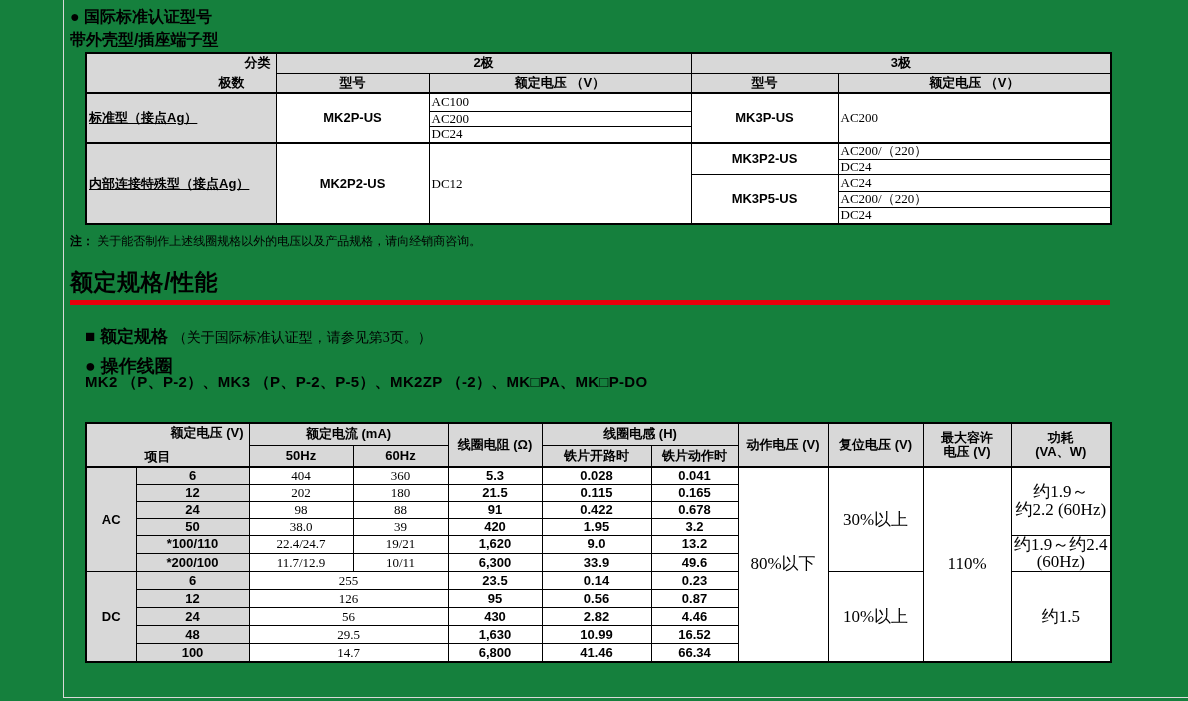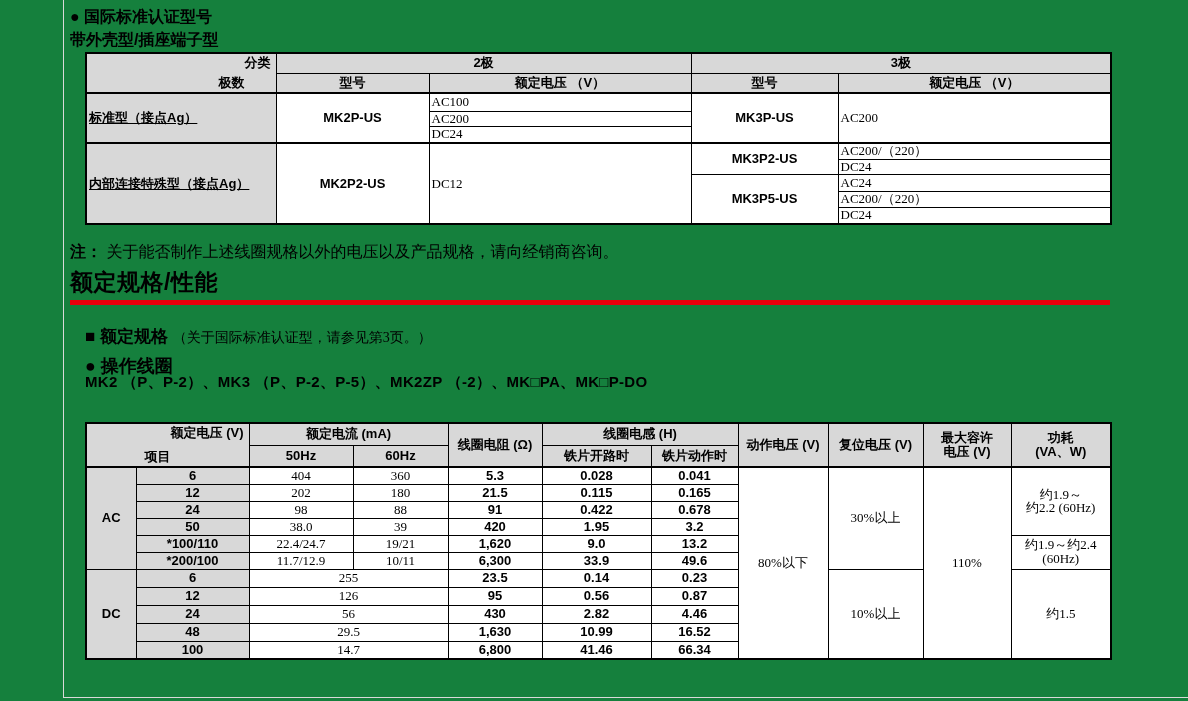--- a/index.html
+++ b/index.html
@@ -3,41 +3,41 @@
 <meta charset="utf-8">
 <style>
   html,body{margin:0;padding:0;}
   body{background:#fff;font-family:"Liberation Sans",sans-serif;color:#000;}
   .page{position:relative;width:1188px;height:701px;background:#15803d;overflow:hidden;}
   .edge-left{position:absolute;left:63px;top:0;width:1px;height:698px;background:#d9d9d9;}
   .edge-bottom{position:absolute;left:63px;top:697px;width:1125px;height:1px;background:#d9d9d9;}
 
   .abs{position:absolute;}
   .title-block{left:70px;top:5px;font-size:16px;font-weight:bold;line-height:23px;}
-  .note-line{left:70px;top:244px;font-size:16px;line-height:16px;}
+  .note-line{left:70px;top:233px;font-size:12px;line-height:16px;}
   .note-label{font-weight:bold;font-family:"Liberation Sans",sans-serif;}
   .note-text{font-family:"Liberation Serif",serif;}
   .section-title{left:70px;top:267px;font-size:23px;font-weight:bold;letter-spacing:0.5px;}
   .accent-bar{left:70px;top:300px;width:1040px;height:5px;}
   .spec-heading{left:85px;top:325px;font-size:17px;font-weight:bold;}
   .spec-heading-note{font-size:14px;font-weight:normal;font-family:"Liberation Serif",serif;}
   .coil-heading{left:85px;top:354px;font-size:18px;font-weight:bold;}
   .coil-models{left:85px;top:373px;font-size:15px;font-weight:bold;letter-spacing:0.3px;}
 
   table.t{border-collapse:collapse;table-layout:fixed;border:2px solid #000;background:#fff;}
   table.t td{border:1px solid #000;padding:0 2px;overflow:hidden;line-height:1.05;vertical-align:middle;box-sizing:border-box;}
   .gray{background:#d8d8d8;}
   .hc{font-weight:bold;text-align:center;font-size:13px;}
   .cat{font-weight:bold;text-align:left;font-size:13px;padding-left:5px;text-decoration:underline;}
   .model{font-weight:bold;text-align:center;font-size:13px;}
   .vcell{font-family:"Liberation Serif",serif;font-size:13px;text-align:left;padding-left:8px;}
   .vlab{font-weight:bold;text-align:center;font-size:13px;}
   .num-sf{font-family:"Liberation Serif",serif;font-size:13px;text-align:center;}
   .num-sb{font-weight:bold;font-size:13px;text-align:center;}
-  .msf{font-family:"Liberation Serif",serif;font-size:13px;text-align:center;line-height:1.25;}
+  .msf{font-family:"Liberation Serif",serif;font-size:17px;text-align:center;line-height:1.25;}
   .msf span{display:block;}
   .t1{left:85px;top:52px;width:1025px;}
   .t2{left:85px;top:422px;width:1025px;}
   .t1 tr.thick td{border-top-width:2px;margin-top:12px;}
   .t2 tr.thick td{border-top-width:2px;}
   .corner-box{display:flex;flex-direction:row;justify-content:flex-end;height:100%;box-sizing:border-box;padding:2px 3px;}
   .c-top{align-self:flex-end;font-weight:bold;font-size:13px;}
   .c-bottom{align-self:flex-start;font-weight:bold;font-size:13px;}
   td.corner{padding:0;}
 </style>

